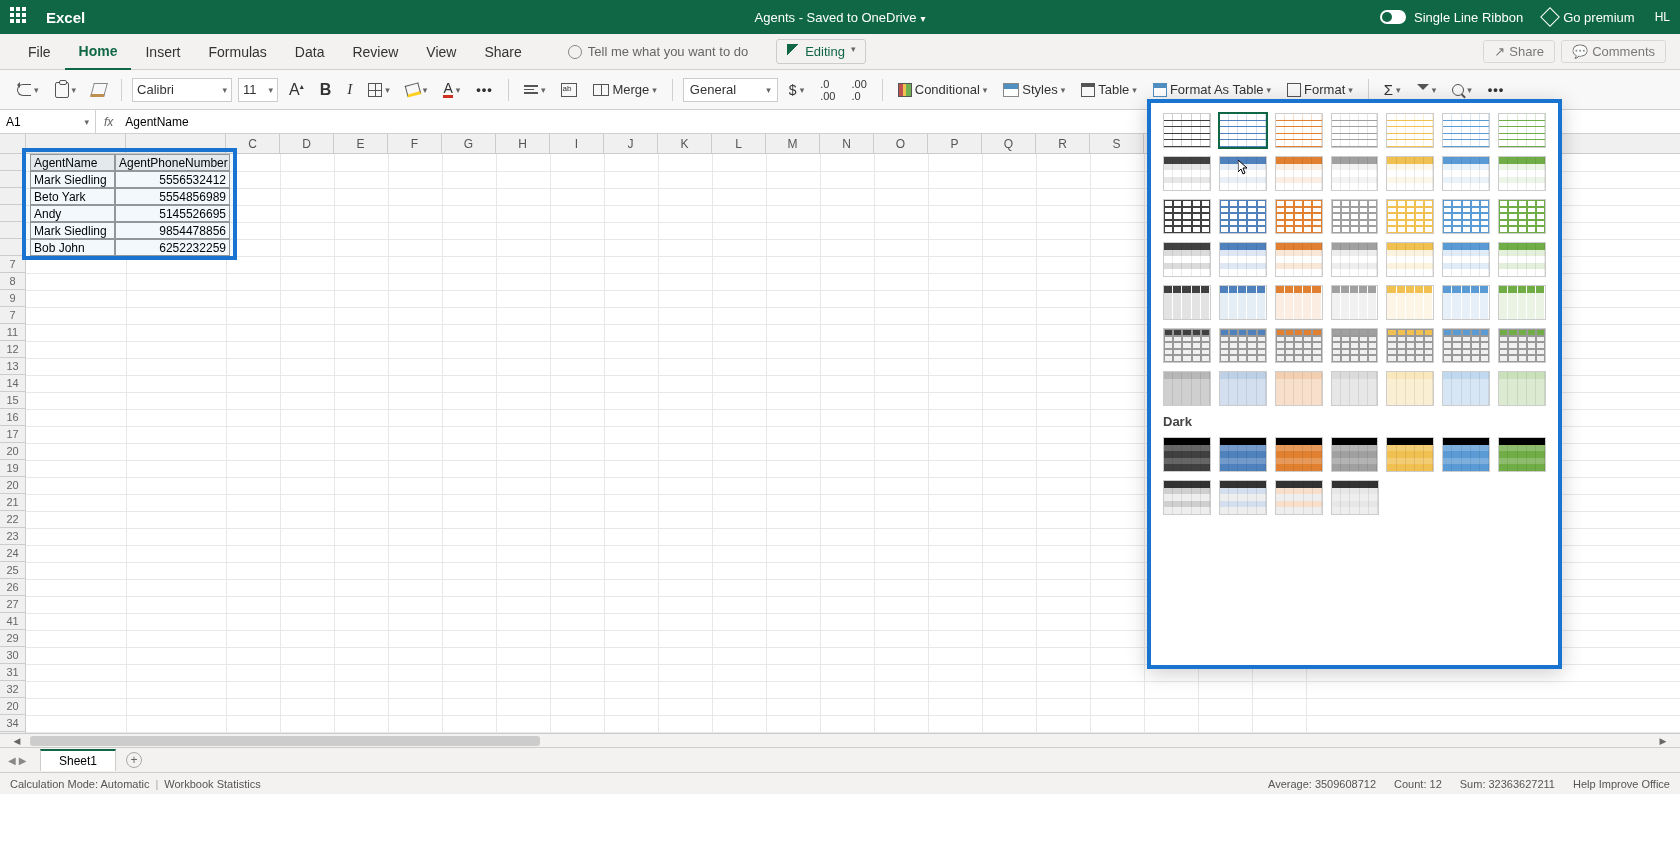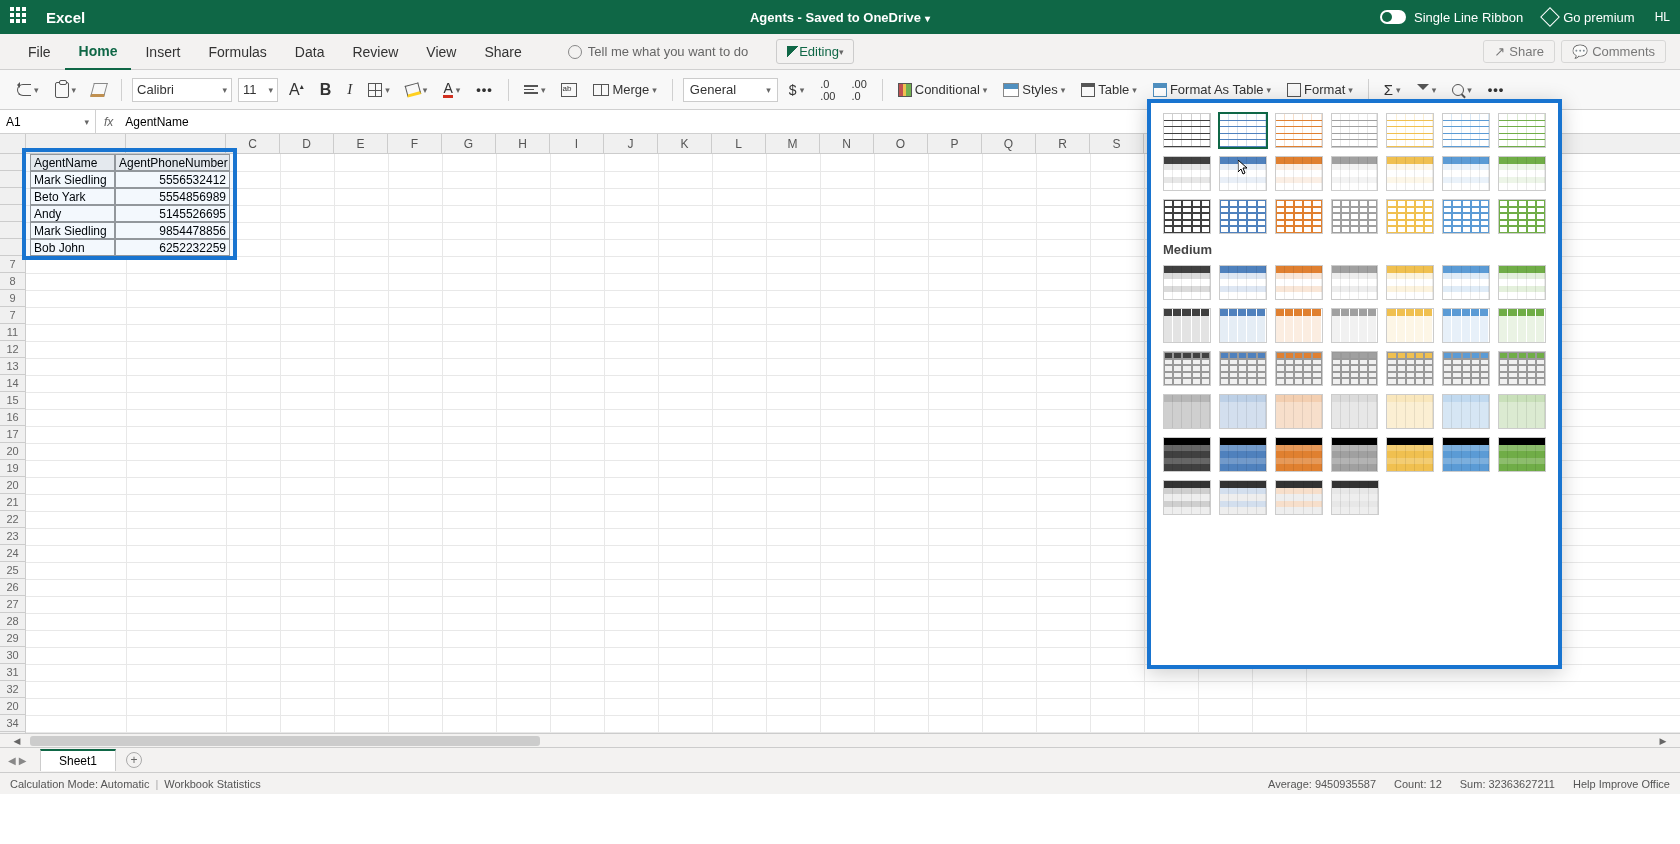--- a/index.html
+++ b/index.html
@@ -3,36 +3,36 @@
 <meta charset="utf-8">
 <style>
 * { margin: 0; padding: 0; box-sizing: border-box; font-family: 'Segoe UI', Tahoma, sans-serif; }
 body { width: 1680px; height: 844px; background: #fff; overflow: hidden; font-size: 13px; position: relative; }
 
 
 .title-bar { height: 34px; background: #0f6746; color: #fff; display: flex; align-items: center; padding: 0 10px; }
 .title-bar .app-launcher { width: 20px; height: 20px; display: grid; grid-template-columns: repeat(3,4px); grid-template-rows: repeat(3,4px); gap: 2px; margin-right: 16px; }
 .title-bar .app-launcher span { background: #fff; }
 .title-bar .app-name { font-weight: 600; font-size: 15px; }
-.title-bar .doc-title { position: absolute; left: 50%; transform: translateX(-50%); font-size: 13px; font-weight: bold; }
+.title-bar .doc-title { position: absolute; left: 50%; transform: translateX(-50%); font-size: 13px; }
 .title-bar .doc-title .chev { font-size: 10px; margin-left: 4px; }
 .title-bar .right { margin-left: auto; display: flex; align-items: center; gap: 20px; font-size: 13px; }
 .title-bar .toggle { width: 26px; height: 14px; background: #fff; border-radius: 7px; position: relative; }
 .title-bar .toggle::after { content: ''; position: absolute; width: 10px; height: 10px; background: #0f6746; border-radius: 50%; top: 2px; left: 2px; }
 .title-bar .prem-icon { width: 14px; height: 14px; transform: rotate(45deg); border: 1px solid #fff; }
 .title-bar .user-badge { font-size: 12px; }
 
 
 .tabs-row { height: 36px; background: #f3f2f1; display: flex; align-items: center; padding: 0 14px; border-bottom: 1px solid #d0d0d0; }
 .tabs-row .tab { padding: 0 14px; height: 36px; display: flex; align-items: center; font-size: 14px; color: #333; cursor: pointer; }
 .tabs-row .tab.active { color: #0f6746; font-weight: 600; border-bottom: 2px solid #0f6746; }
 .tabs-row .open-desktop { margin-left: 26px; color: #444; }
 .tabs-row .tell-me { margin-left: 32px; color: #666; display: flex; align-items: center; gap: 6px; }
 .tabs-row .tell-me .bulb { width: 14px; height: 14px; border: 1px solid #888; border-radius: 50%; position: relative; }
-.tabs-row .editing { margin-left: 28px; color: #0f6746; display: flex; align-items: center; border: 1px solid #ccc; padding: 4px 10px; border-radius: 3px; }
+.tabs-row .editing { margin-left: 28px; color: #0f6746; display: flex; align-items: flex-start; gap: 6px; border: 1px solid #ccc; padding: 4px 10px; border-radius: 3px; }
 .tabs-row .pen { width: 12px; height: 12px; background: linear-gradient(135deg,#0f6746 50%, transparent 50%); }
 .tabs-row .right-buttons { margin-left: auto; display: flex; gap: 6px; color: #444; }
 .tabs-row .right-buttons .rb { border: 1px solid #ccc; padding: 3px 10px; border-radius: 3px; font-size: 13px; display: flex; align-items: center; gap: 4px; opacity: 0.7; }
 
 
 .ribbon { height: 40px; background: #f8f8f8; border-bottom: 1px solid #d0d0d0; display: flex; align-items: center; padding: 0 12px; gap: 6px; font-size: 13px; color: #333; }
 .rb-btn { display: flex; align-items: center; gap: 3px; padding: 3px 5px; cursor: pointer; border-radius: 2px; }
 .rb-chev { font-size: 9px; color: #666; }
 .undo-icon { width: 14px; height: 12px; border: 1.5px solid #555; border-right: none; border-radius: 8px 0 0 8px; position: relative; }
 .undo-icon::after { content: ''; position: absolute; left: -4px; top: -3px; border: 3px solid transparent; border-right-color: #555; }
@@ -356,21 +356,21 @@
           <div class="row-hdr">20</div>
           <div class="row-hdr">19</div>
           <div class="row-hdr">20</div>
           <div class="row-hdr">21</div>
           <div class="row-hdr">22</div>
           <div class="row-hdr">23</div>
           <div class="row-hdr">24</div>
           <div class="row-hdr">25</div>
           <div class="row-hdr">26</div>
           <div class="row-hdr">27</div>
-          <div class="row-hdr">28</div>
+          <div class="row-hdr">41</div>
           <div class="row-hdr">29</div>
           <div class="row-hdr">30</div>
           <div class="row-hdr">31</div>
           <div class="row-hdr">32</div>
           <div class="row-hdr">20</div>
           <div class="row-hdr">34</div>
           <div class="row-hdr">35</div>
           <div class="row-hdr">36</div>
         </div>
       <div class="cells" id="cells">
@@ -464,21 +464,21 @@
     </div>
   <div class="sheet-tab">Sheet1</div>
   <div class="add-sheet">+</div>
 </div>
 
 <div class="status-bar">
   <span>Calculation Mode: Automatic</span>
   <span style="margin:0 6px;color:#aaa">|</span>
   <span>Workbook Statistics</span>
   <div class="right">
-    <span>Average: 9450935587</span>
+    <span>Average: 3509608712</span>
     <span>Count: 12</span>
     <span>Sum: 32363627211</span>
     <span>Help Improve Office</span>
   </div>
 </div>
 
 <div class="gallery">
   <div id="g-light">
       <div class="style-row">
         <div class="style-thumb">
@@ -1257,21 +1257,20 @@
           <div class="sr">
             <span style="border: 0.5px solid rgb(112, 173, 71); background: rgb(255, 255, 255);"></span>
             <span style="border: 0.5px solid rgb(112, 173, 71); background: rgb(255, 255, 255);"></span>
             <span style="border: 0.5px solid rgb(112, 173, 71); background: rgb(255, 255, 255);"></span>
             <span style="border: 0.5px solid rgb(112, 173, 71); background: rgb(255, 255, 255);"></span>
             <span style="border: 0.5px solid rgb(112, 173, 71); background: rgb(255, 255, 255);"></span>
           </div>
         </div>
       </div>
     </div>
-  <h4>Medium</h4>
   <div id="g-medium">
       <div class="style-row">
         <div class="style-thumb">
           <div class="sr">
             <span style="background: rgb(64, 64, 64);"></span>
             <span style="background: rgb(64, 64, 64);"></span>
             <span style="background: rgb(64, 64, 64);"></span>
             <span style="background: rgb(64, 64, 64);"></span>
             <span style="background: rgb(64, 64, 64);"></span>
           </div>
@@ -2304,20 +2303,21 @@
           <div class="sr">
             <span style="background: rgba(112, 173, 71, 0.25);"></span>
             <span style="background: rgba(112, 173, 71, 0.25);"></span>
             <span style="background: rgba(112, 173, 71, 0.25);"></span>
             <span style="background: rgba(112, 173, 71, 0.25);"></span>
             <span style="background: rgba(112, 173, 71, 0.25);"></span>
           </div>
         </div>
       </div>
     </div>
+  <h4>Dark</h4>
   <div id="g-dark">
       <div class="style-row">
         <div class="style-thumb">
           <div class="sr">
             <span style="background: rgb(0, 0, 0);"></span>
             <span style="background: rgb(0, 0, 0);"></span>
             <span style="background: rgb(0, 0, 0);"></span>
             <span style="background: rgb(0, 0, 0);"></span>
             <span style="background: rgb(0, 0, 0);"></span>
           </div>

